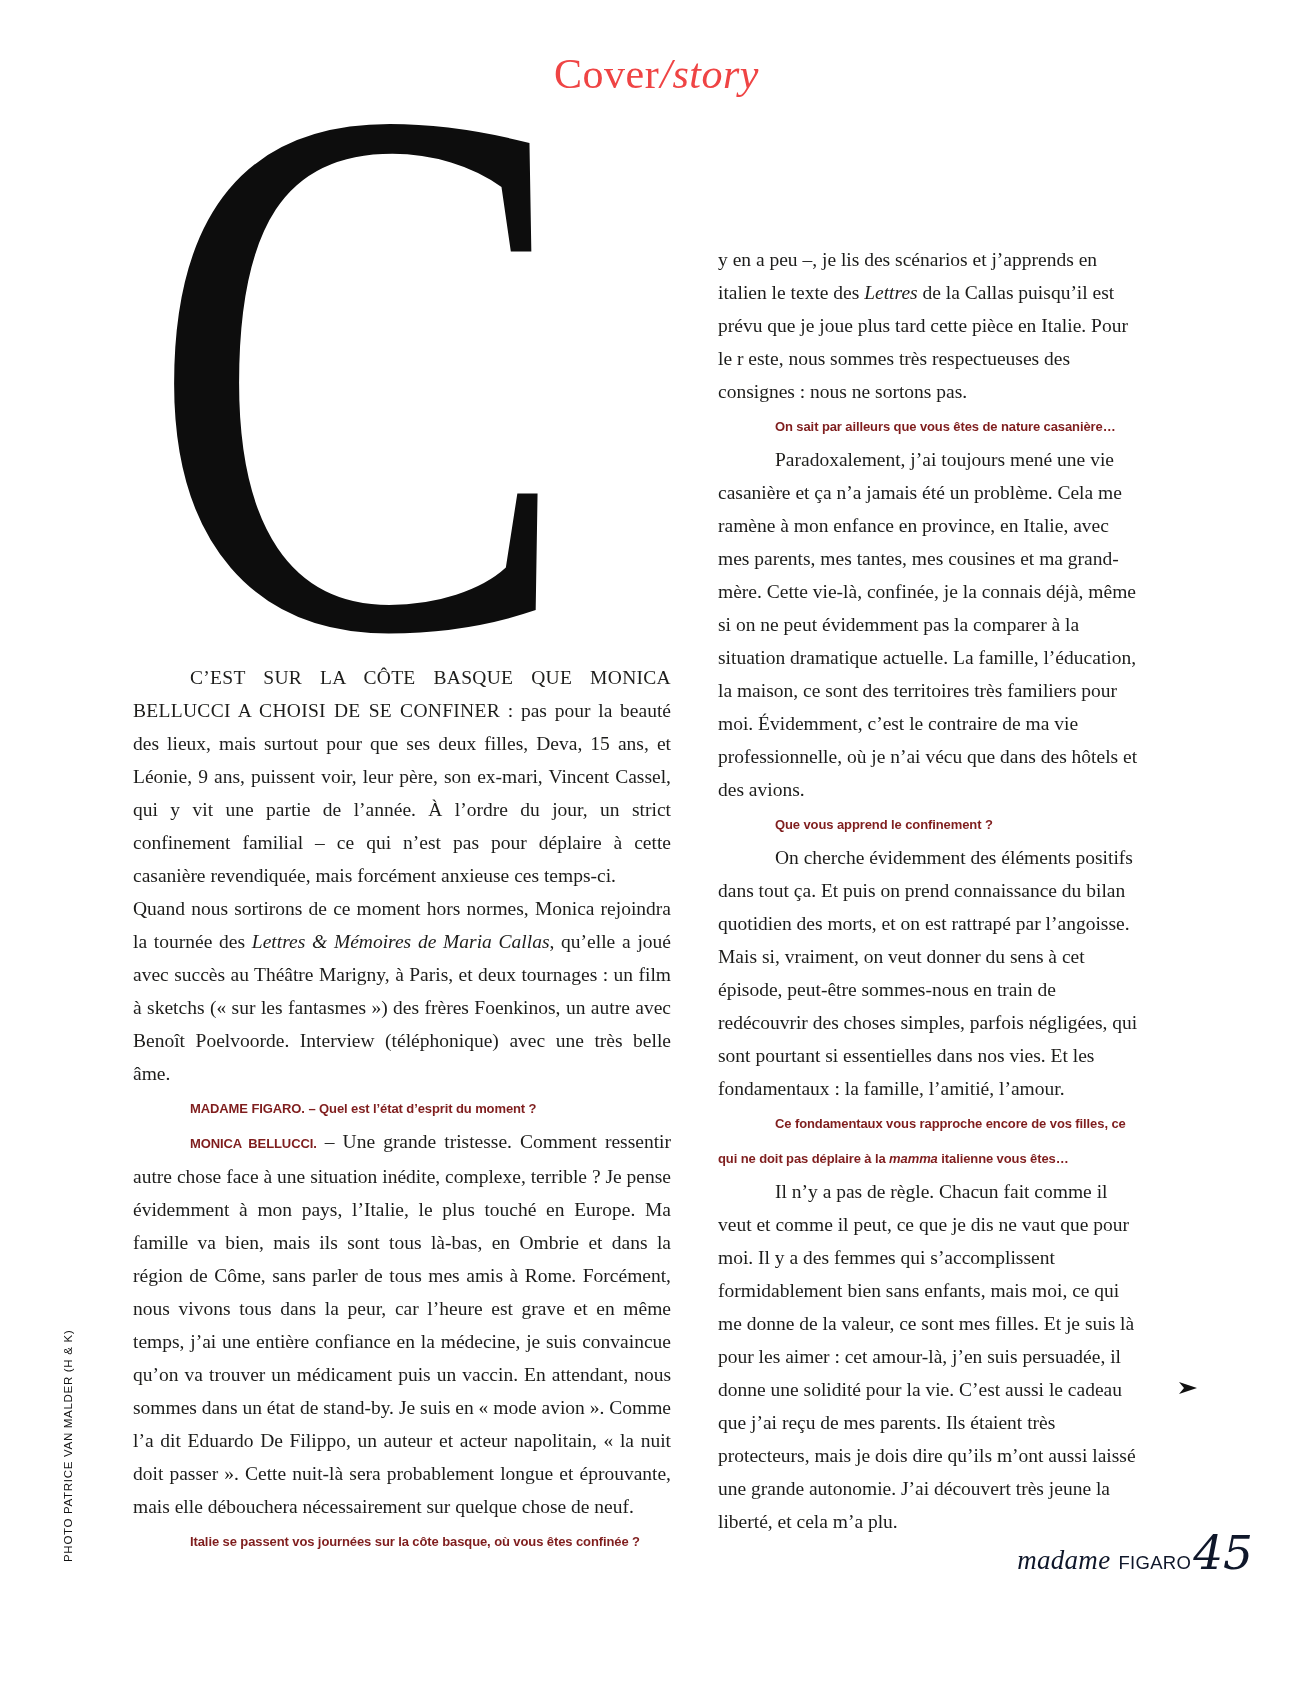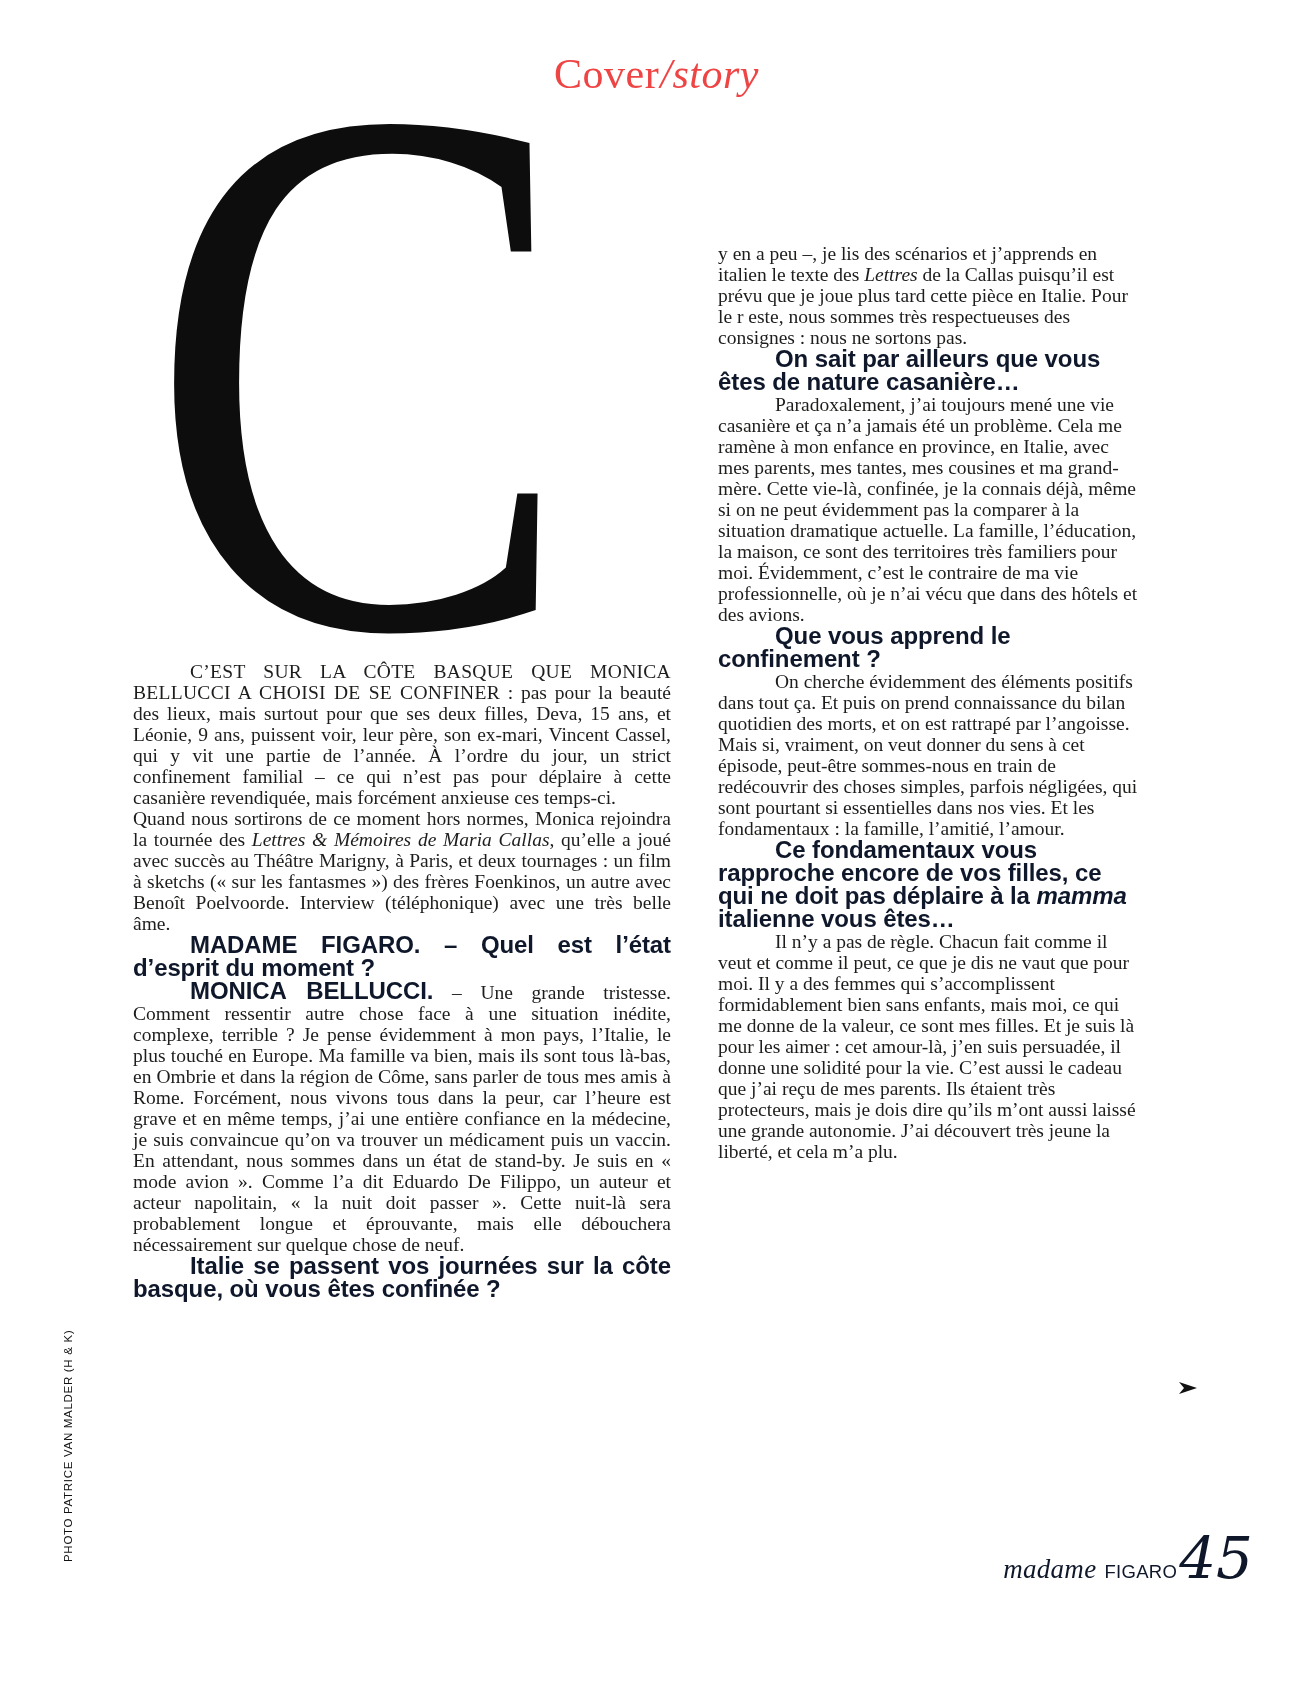--- a/index.html
+++ b/index.html
@@ -32,37 +32,37 @@
     color: #0d0d0d;
     transform: scaleX(0.84);
     transform-origin: left top;
     font-family: "Liberation Serif", serif;
   }
 
   
   .col {
     position: absolute;
     font-size: 19.5px;
-    line-height: 21px;
+    line-height: 33px;
     color: #1d1d1b;
   }
   .col-left  { left: 133px; top: 661px; width: 538px; text-align: justify; }
   .col-right { left: 718px; top: 243px; width: 424px; text-align: left; }
 
   .col p { margin: 0; padding: 0; }
   .col p.indent { text-indent: 57px; }
 
   .seg-italic { font-style: italic; }
   .seg-caps { letter-spacing: 0.3px; }
   .seg-bold, .seg-bold-italic {
     font-family: "Liberation Sans", sans-serif;
     font-weight: 700;
-    font-size: 24px;
+    font-size: 13px;
     letter-spacing: -0.1px;
-    color: #0f172a;
+    color: #7f1d1d;
   }
   .seg-bold-italic { font-style: italic; }
 
   
   .photo-credit {
     position: absolute;
     left: 62px; top: 1562px;
     transform: rotate(-90deg);
     transform-origin: left top;
     font-family: "Liberation Sans", sans-serif;
@@ -93,21 +93,21 @@
   }
   .footer .figaro {
     font-family: "Liberation Sans", sans-serif;
     font-size: 18.5px;
     letter-spacing: 0.3px;
     margin-left: 8px;
   }
   .footer .num {
     font-family: "DejaVu Serif", serif;
     font-style: italic;
-    font-size: 58px;
+    font-size: 47px;
     line-height: 1;
     margin-left: 2px;
   }
 </style>
 </head>
 <body>
 
 <div class="header">
   <span>Cover</span><span class="slash">/</span><span class="it">story</span>
 </div>

